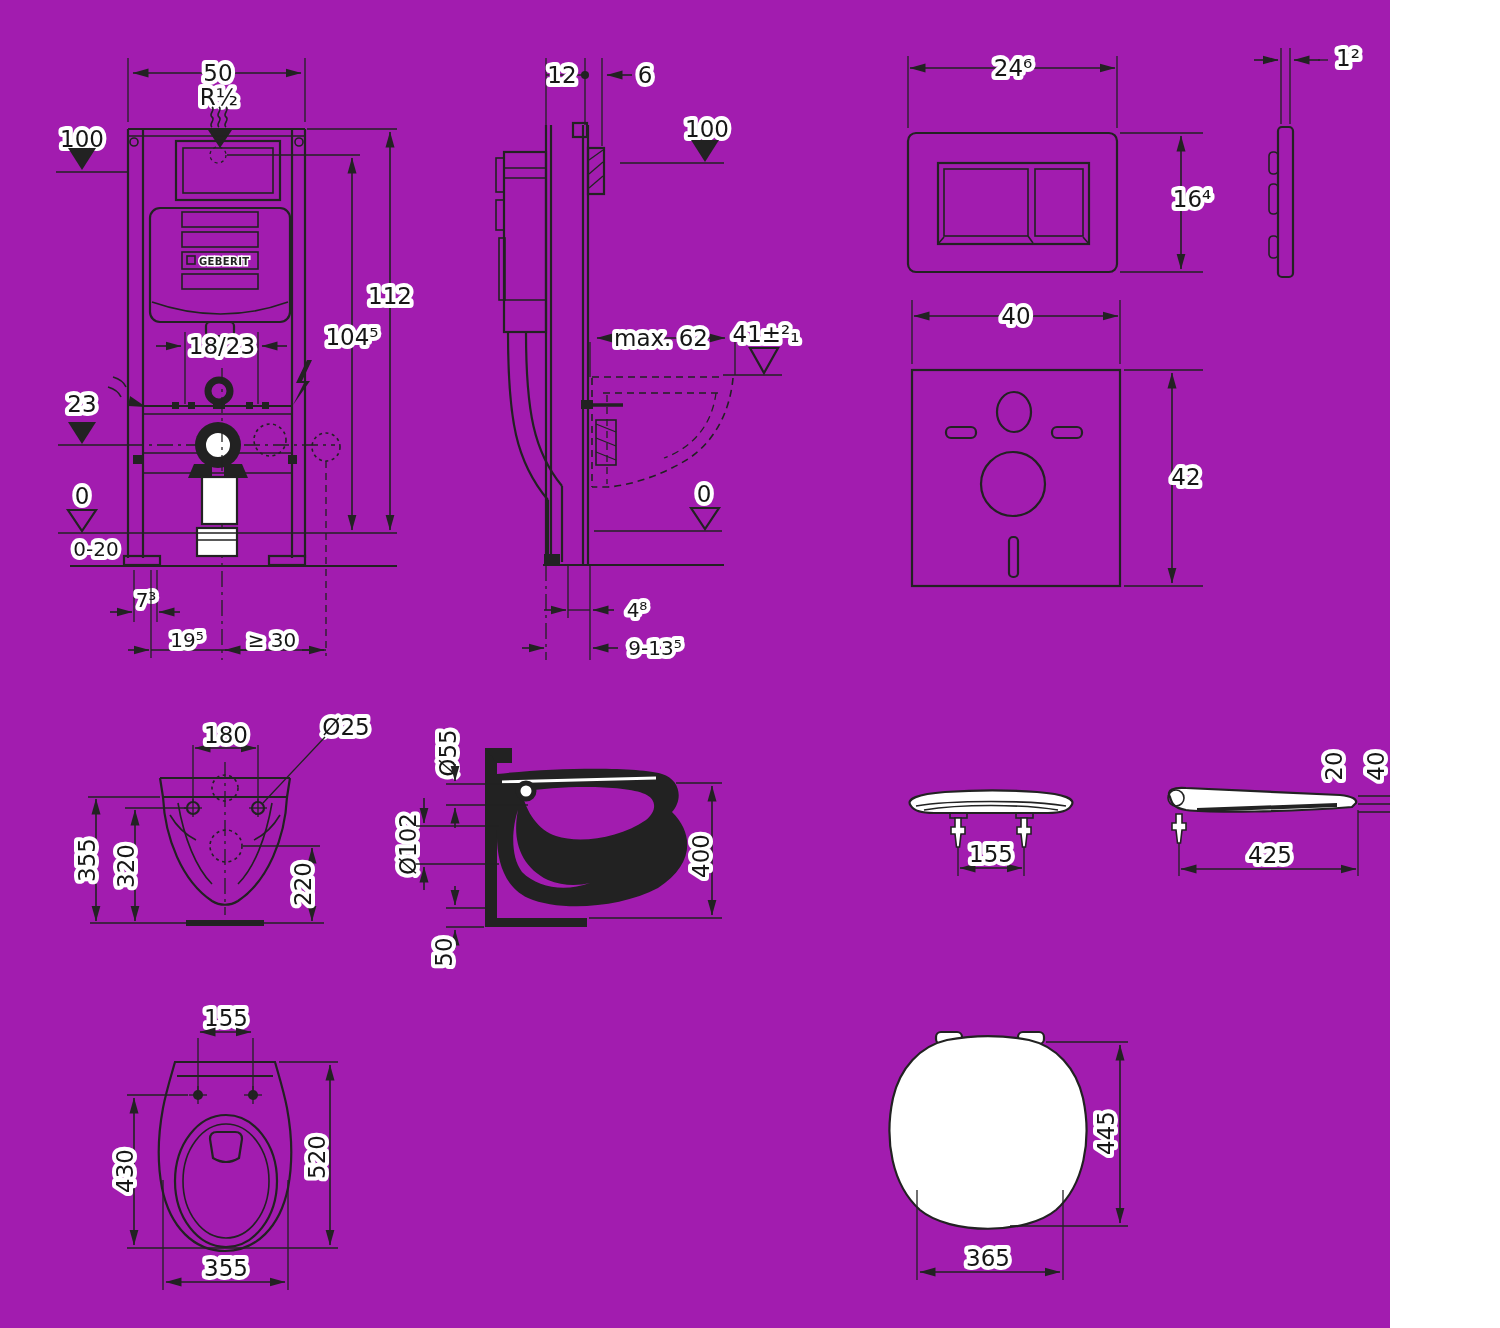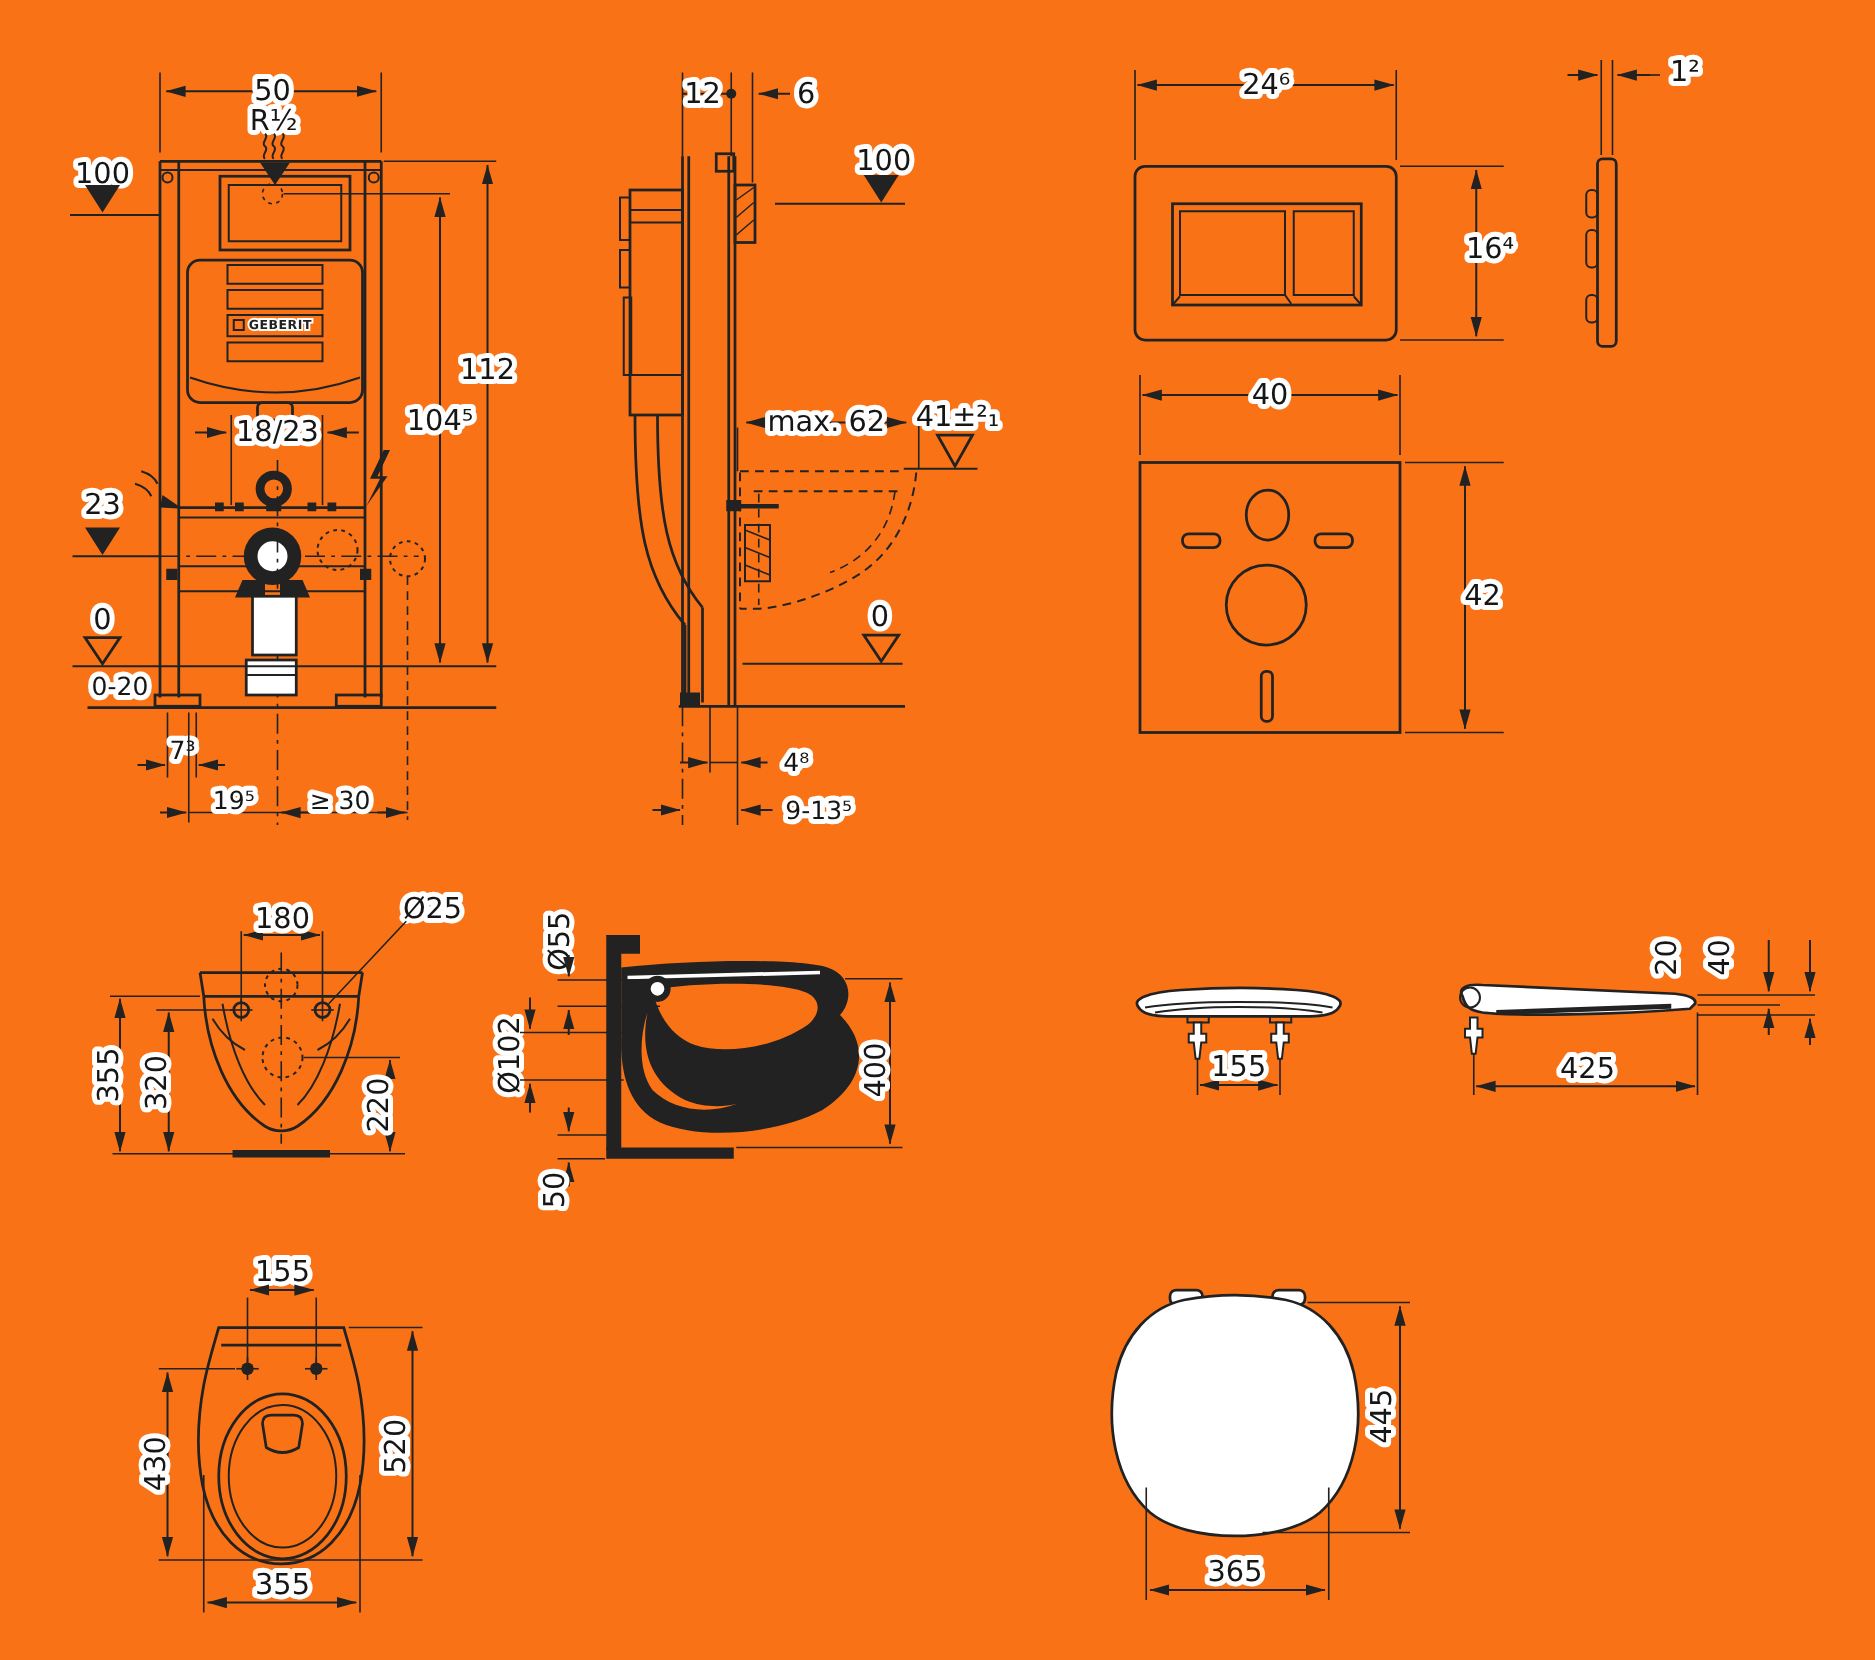--- a/index.html
+++ b/index.html
@@ -1,16 +1,16 @@
 <!DOCTYPE html>
 <html><head>
 <meta charset="utf-8">
 <style>
   html,body{margin:0;padding:0;background:#fff;}
-  .sheet{position:relative;width:1500px;height:1328px;background:#f97316;overflow:hidden;
+  .sheet{position:relative;width:1390px;height:1328px;background:#a21caf;overflow:hidden;
          font-family:"DejaVu Sans",sans-serif;}
   svg{position:absolute;inset:0;}
   
   .s2{stroke:#222;stroke-width:2.2;fill:none;}
   .s3{stroke:#222;stroke-width:3.5;fill:none;}
   .s15{stroke:#222;stroke-width:1.6;fill:none;}
   .thin{stroke:#222;stroke-width:1.3;fill:none;}
   .f{fill:#222;stroke:none;}
   .wf{fill:#fff;}
   .dim{stroke:#222;stroke-width:1.6;fill:none;}

